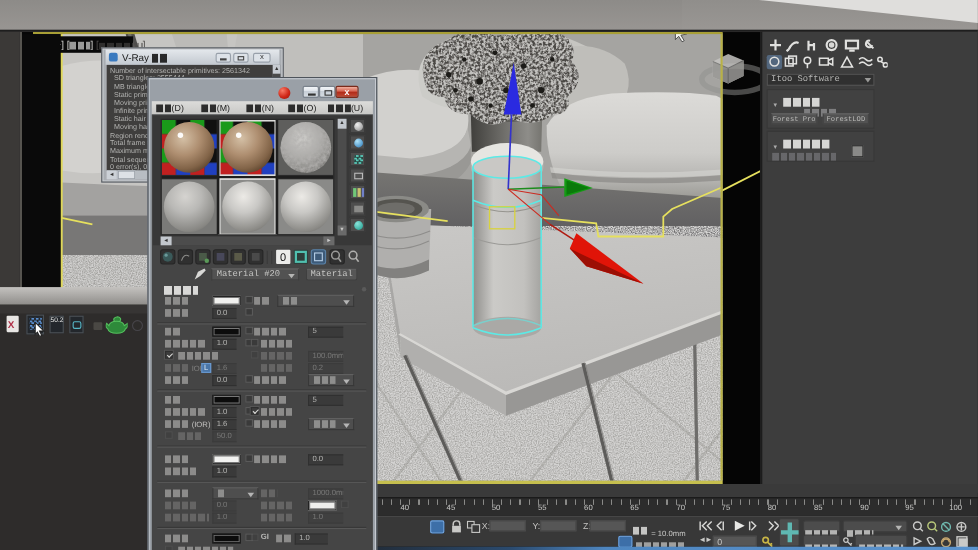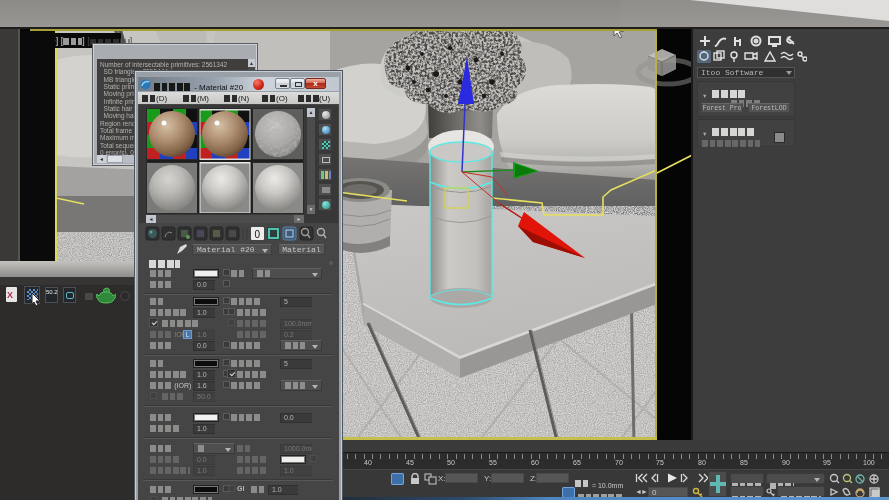--- a/index.html
+++ b/index.html
@@ -406,20 +406,31 @@
         <div class="ab" style="left:2px;top:4px;width:8px;height:7px;border:1.5px solid #57b8c8;border-radius:2px;"></div>
       </div>
   <div class="ab" style="left:85px;top:8px;width:8px;height:7px;background:#4a4844;border-radius:1px;"></div>
       <div class="ab" style="left:120px;top:6px;width:10px;height:10px;border:1px solid #47454a;border-radius:50%;"></div>
       <svg class="ab" style="left:96px;top:2px;" width="20" height="18">
         <path d="M3,9 q1,-4 7,-4 q6,0 7,4 l3,-2 q1,3 -2,5 q-1,4 -8,4 q-7,0 -8,-4 q-3,-2 -1,-5 z M8,5 q-2,-3 3,-4 q4,1 2,4" fill="#2e8a3a" stroke="#55c05e" stroke-width="1"></path>
       </svg>
 </div>
 
 <div class="ab" style="left:92px;top:43px;width:166px;height:123px;background:#a9adb2;border:1px solid #5a5e63;box-shadow:inset 0 0 0 1px #cdd1d6;">
+  <div class="ab" style="left:3px;top:1px;width:158px;height:14px;background:linear-gradient(180deg,#e4e8ec,#c2c8cf);">
+    <div class="ab" style="left:3px;top:3px;width:8px;height:8px;background:#3a7abf;border-radius:2px;"></div>
+    <div class="ab" style="left:15px;top:2px;color:#1a1a1a;font-size:9px;">V-Ray <span class="z" style="width:14px;height:8px;opacity:.92;"></span></div>
+    <div class="ab" style="right:44px;top:3px;width:14px;height:9px;background:#dde2e8;border:1px solid #98a0aa;border-radius:2px;">
+          <div class="ab" style="left:3px;top:4px;width:6px;height:2px;background:#444;"></div>
+        </div>
+    <div class="ab" style="right:28px;top:3px;width:14px;height:9px;background:#dde2e8;border:1px solid #98a0aa;border-radius:2px;">
+          <div class="ab" style="left:3px;top:2px;width:6px;height:4px;border:1px solid #444;"></div>
+        </div>
+    <div class="ab" style="right:8px;top:3px;width:16px;height:9px;background:#dde2e8;border:1px solid #98a0aa;border-radius:2px;color:#333;font-size:7px;text-align:center;line-height:8px;">x</div>
+  </div>
   <div class="ab" style="left:4px;top:15px;width:151px;height:96px;background:#3f3e3d;overflow:hidden;">
     <div style="color:#b2b2b0;font-size:6.5px;line-height:7.35px;white-space:nowrap;padding:2px 0 0 3px;font-family:'Liberation Sans',sans-serif;">
       Number of intersectable primitives: 2561342<br>
       &nbsp;&nbsp;SD triangles: 2555444<br>
       &nbsp;&nbsp;MB triangles: 0<br>
       &nbsp;&nbsp;Static primitives: 5898<br>
       &nbsp;&nbsp;Moving primitives: 0<br>
       &nbsp;&nbsp;Infinite primitives: 2<br>
       &nbsp;&nbsp;Static hair segments: 0<br>
       &nbsp;&nbsp;Moving hair segments: 0<br>
@@ -437,27 +448,20 @@
   <div class="ab" style="left:4px;top:111px;width:158px;height:8px;background:#b8bdc3;">
     <div class="ab" style="left:0;top:0;width:9px;height:8px;background:#ccd1d7;color:#333;font-size:5px;line-height:8px;text-align:center;">◄</div>
     <div class="ab" style="left:10px;top:0;width:16px;height:8px;background:#dde1e6;border:1px solid #9aa0a8;"></div>
   </div>
 </div>
 
 <div id="mated" class="ab" style="left:134px;top:70px;width:209px;height:434px;">
 
   <div class="ab" style="left:0;top:0;width:209px;height:434px;background:#9aa0a7;border:1px solid #4e545b;box-shadow:inset 0 0 0 1px #c9ced4;"></div>
 
-  <div class="ab" style="left:4px;top:7px;width:201px;height:14px;background:linear-gradient(90deg,#707b88,#98a3ae 38%,#cdd4db 62%,#c0c7cf);">
-    <svg class="ab" style="left:2px;top:2px;" width="11" height="11">
-          <circle cx="5.5" cy="5.5" r="5" fill="#2878b8"></circle>
-          <path d="M2,7 a5,5 0 0 1 7,-4" stroke="#8fd0f0" fill="none" stroke-width="1.5"></path>
-        </svg>
-    <div class="ab" style="left:16px;top:6px;font-size:8px;line-height:10px;color:#111;white-space:nowrap;"><span class="z" style="width:38px;height:8px;opacity:.95;vertical-align:-1px;"></span> - Material #20</div>
-  </div>
 
   <div class="ab" style="left:119px;top:9px;width:11px;height:11px;border-radius:50%;background:radial-gradient(circle at 35% 30%,#f87a66,#d02818 55%,#981208);"></div>
 
   <div class="btn7" style="left:141px;top:8px;width:15px;height:11px;">
         <div class="ab" style="left:4px;top:6px;width:7px;height:2px;background:#333;"></div>
       </div>
   <div class="btn7" style="left:156px;top:8px;width:15px;height:11px;">
         <div class="ab" style="left:4px;top:3px;width:7px;height:5px;border:1px solid #333;"></div>
       </div>
   <div class="btn7" style="left:171px;top:8px;width:21px;height:11px;background:linear-gradient(180deg,#f0b0a0,#d4604c 45%,#b02a18 50%,#c04a34);border-color:#7a2a1a;color:#fff;font-size:8px;text-align:center;line-height:10px;font-weight:bold;">x</div>

